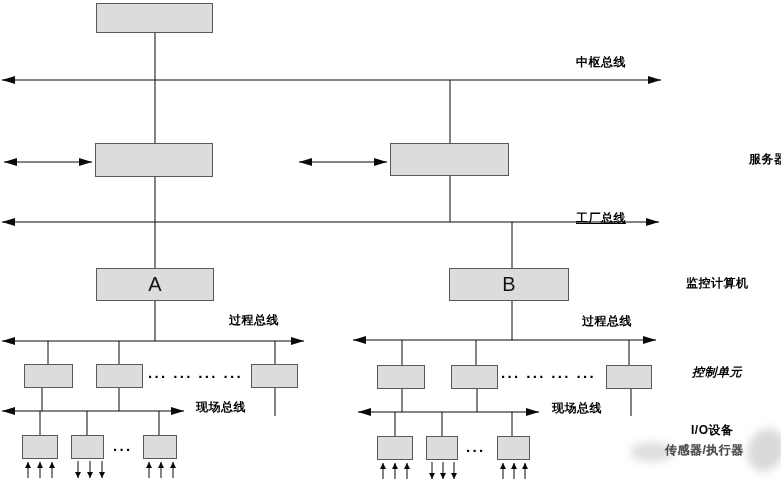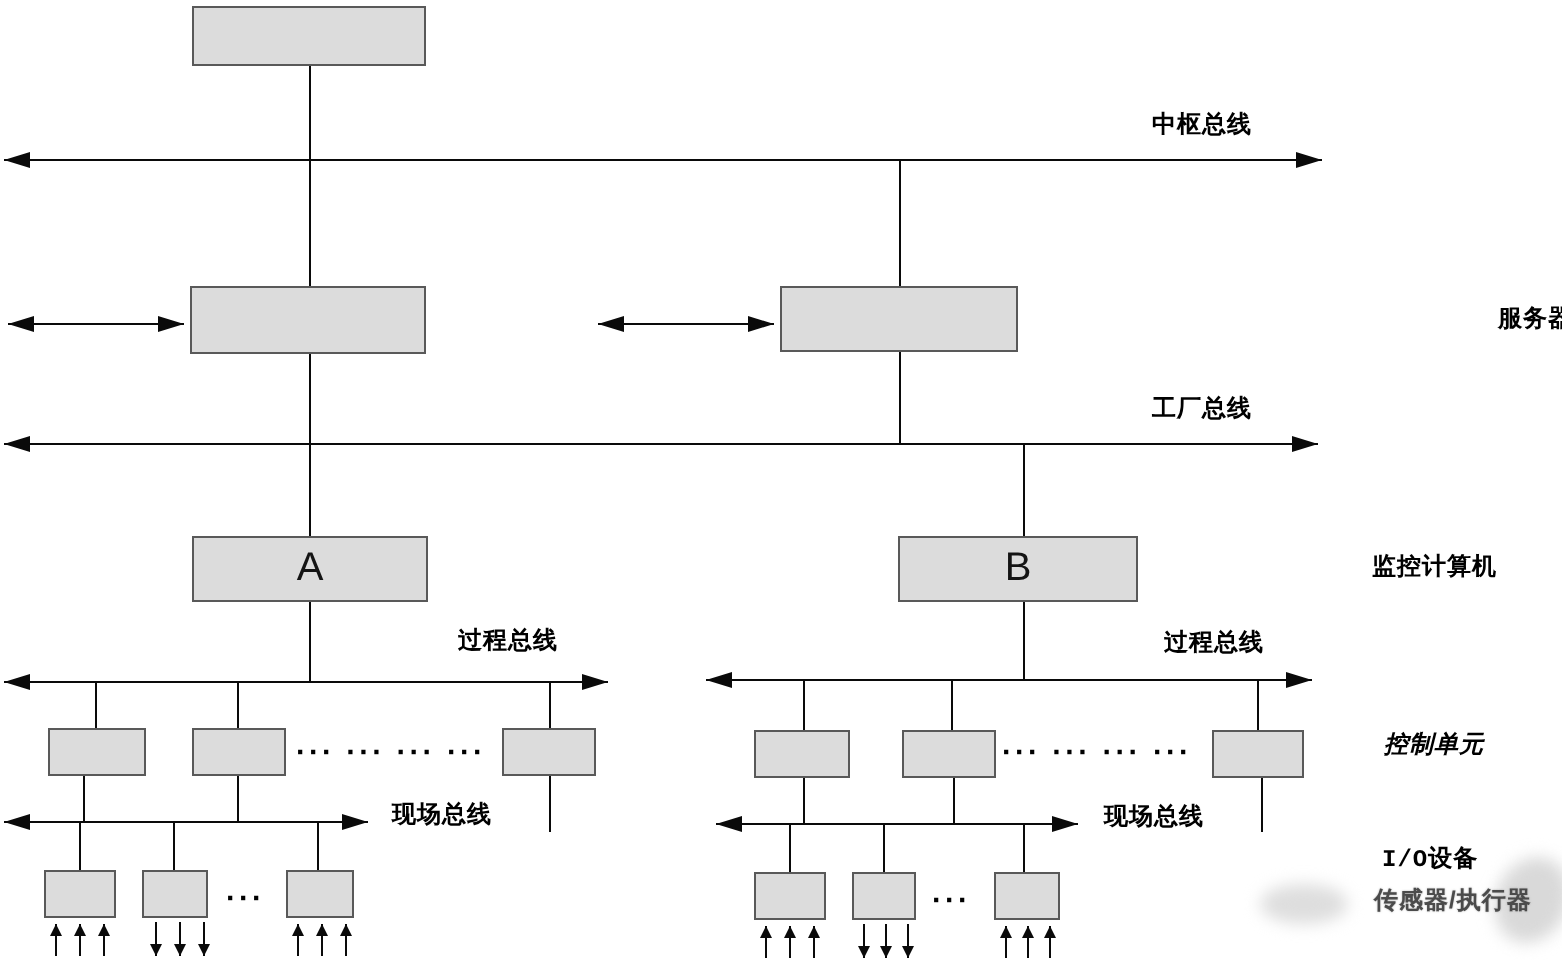--- a/index.html
+++ b/index.html
@@ -13,21 +13,21 @@
   .box{
     position:absolute;background:var(--box-fill,#dcdcdc);
     border:1px solid var(--box-border,#595959);box-sizing:border-box;
   }
   .node{display:flex;align-items:center;justify-content:center;
     font-size:20px;color:#141414;}
   .lbl{position:absolute;font-size:12px;font-weight:bold;color:#000;
     white-space:nowrap;line-height:1;letter-spacing:0.5px;}
   .dots{position:absolute;font-weight:bold;font-size:15px;color:#000;
     letter-spacing:1.5px;white-space:nowrap;line-height:1;}
-  .faded{color:var(--faded,#4b4b4b);text-shadow:0 0 1px rgba(120,120,120,.6);margin-left:22px;}
+  .faded{color:var(--faded,#4b4b4b);text-shadow:0 0 1px rgba(120,120,120,.6);}
   .smudge{position:absolute;border-radius:50%;filter:blur(4px);pointer-events:none;}
 </style>
 </head>
 <body>
 
 <div id="canvas">
 
   <svg id="wires" viewBox="0 0 781 480" xmlns="http://www.w3.org/2000/svg">
     <defs>
       <marker id="arr" markerWidth="13" markerHeight="8" refX="13" refY="4" orient="auto-start-reverse">
@@ -120,25 +120,25 @@
   <div class="box" style="left:426px;top:436px;width:32px;height:24px;"></div>
   <div class="box" style="left:497px;top:436px;width:33px;height:24px;"></div>
 
   <div class="dots" style="left:148px;top:369px;">··· ··· ··· ···</div>
   <div class="dots" style="left:501px;top:369px;">··· ··· ··· ···</div>
   <div class="dots" style="left:113px;top:442px;">···</div>
   <div class="dots" style="left:466px;top:443px;">···</div>
 
   <div class="lbl" style="left:576px;top:56px;">中枢总线</div>
   <div class="lbl" style="left:701px;top:153px;margin-left:48px;">服务器</div>
-  <div class="lbl" style="left:576px;top:198px;">工厂总线</div>
+  <div class="lbl" style="left:576px;top:212px;text-decoration:underline;">工厂总线</div>
   <div class="lbl" style="left:686px;top:277px;text-align:center;">监控计算机</div>
   <div class="lbl" style="left:229px;top:314px;">过程总线</div>
   <div class="lbl" style="left:582px;top:315px;">过程总线</div>
   <div class="lbl" style="left:692px;top:366px;font-style:italic;">控制单元</div>
   <div class="lbl" style="left:196px;top:401px;">现场总线</div>
   <div class="lbl" style="left:552px;top:402px;">现场总线</div>
-  <div class="lbl" style="left:691px;top:424px;font-family:Liberation Mono, monospace;">I/O设备</div>
+  <div class="lbl" style="left:691px;top:424px;">I/O设备</div>
   <div class="smudge" style="left:630px;top:442px;width:44px;height:20px;background:#dedede;"></div>
   <div class="smudge" style="left:748px;top:428px;width:36px;height:44px;background:#d9d9d9;transform:rotate(25deg);"></div>
   <div class="lbl faded" style="left:665px;top:444px;">传感器/执行器</div>
 
 </div>
 
 </body></html>

